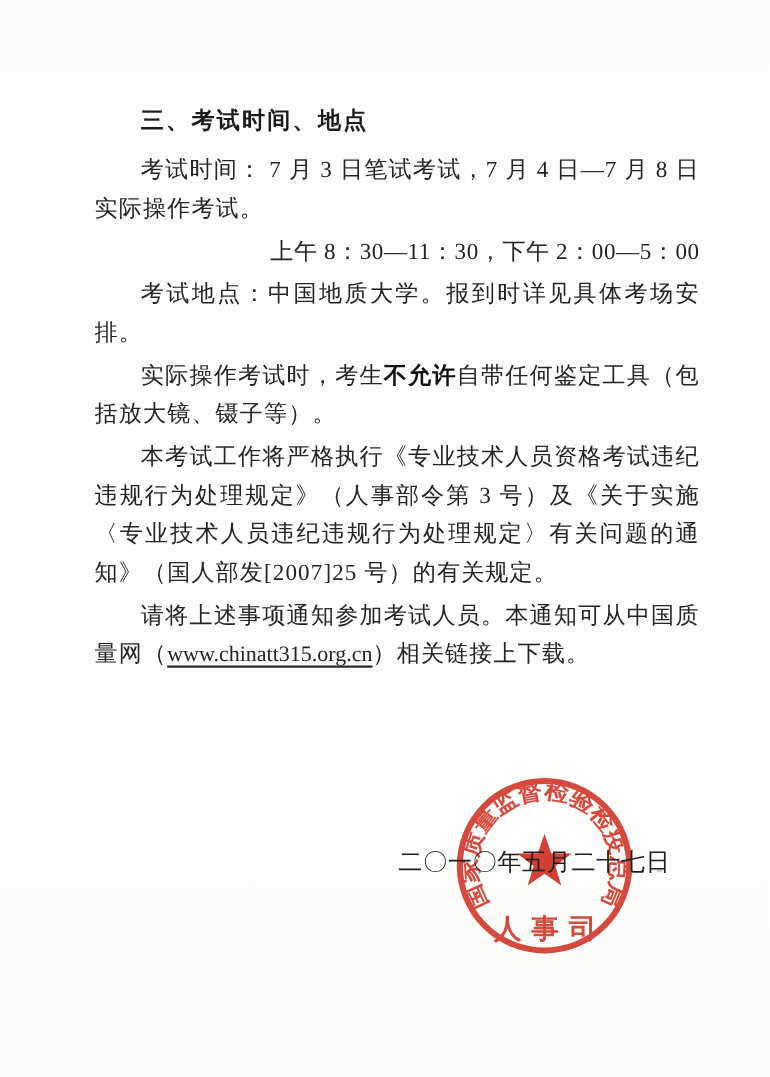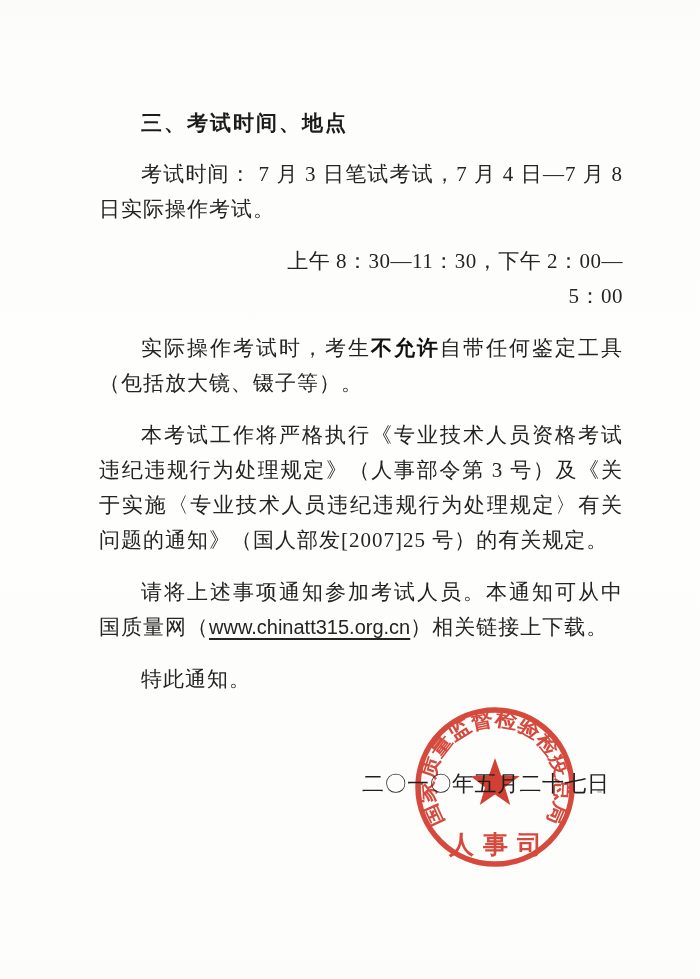--- a/index.html
+++ b/index.html
@@ -12,38 +12,38 @@
     position:absolute;inset:0;
     background:linear-gradient(180deg,#fbfbfa 0%,#fdfdfc 8%,#fefefd 50%,#fcfcfb 100%);
   }
   .content{
     position:absolute;left:82px;top:88px;width:558px;
     color:#242424;
     font-size:21px;line-height:35px;
     text-align:justify;
     letter-spacing:1px;
   }
-  .content p{margin:17px;text-indent:2em;}
+  .content p{margin:4px;text-indent:2em;}
   p.h{
     font-family:"Liberation Sans", sans-serif;
     font-weight:bold;color:#1c1c1c;letter-spacing:2px;
   }
   p.time{
     text-indent:0;padding-left:158px;text-align:right;letter-spacing:0.5px;
   }
   .mt10{margin-top:10px !important;}
   .mt4{margin-top:4px !important;}
   .mt3{margin-top:3px !important;}
   .mt2{margin-top:2px !important;}
   b.strong{font-weight:700;color:#111;}
   .url{
     text-decoration:underline;
     text-underline-offset:4px;
     letter-spacing:0;
-    font-family:Liberation Sans, sans-serif;
+    font-family:Liberation Serif, serif;
     font-size:20px;
   }
   .stamp{
     position:absolute;left:365px;top:667px;width:260px;height:240px;
     z-index:1;opacity:0.92;filter:blur(0.3px);
   }
   .stamp svg{display:block;width:100%;height:100%;}
   .seal-arc-text{
     font-family:"Liberation Serif", serif;
     font-weight:bold;
@@ -63,28 +63,28 @@
 <body>
 
 <div class="page">
 
   <div class="speck"></div>
 
   <div class="content">
     <p class="h">三、考试时间、地点</p>
     <p class="mt10">考试时间： 7 月 3 日笔试考试，7 月 4 日—7 月 8 日实际操作考试。</p>
     <p class="time">上午 8：30—11：30，下午 2：00—5：00</p>
+    <p class="mt2">考试地点：中国地质大学。报到时详见具体考场安排。</p>
     <p>
       <span>实际操作考试时，考生</span><b class="strong">不允许</b><span>自带任何鉴定工具（包括放大镜、镊子等）。</span>
     </p>
     <p class="mt2">本考试工作将严格执行《专业技术人员资格考试违纪违规行为处理规定》（人事部令第 3 号）及《关于实施〈专业技术人员违纪违规行为处理规定〉有关问题的通知》（国人部发[2007]25 号）的有关规定。</p>
     <p class="mt4">
       <span>请将上述事项通知参加考试人员。本通知可从中国质量网（</span><span class="url">www.chinatt315.org.cn</span><span>）相关链接上下载。</span>
     </p>
-    <p class="mt2">特此通知。</p>
   </div>
 
   <div class="stamp">
     <svg viewBox="0 0 260 240" xmlns="http://www.w3.org/2000/svg">
       <circle cx="130" cy="120" r="77" fill="none" stroke="#d23b2d" stroke-width="5.5"></circle>
       <path id="sealArc" d="M 80 155 A 61 61 0 1 1 180 155" fill="none"></path>
       <text class="seal-arc-text" font-size="20" fill="#d23b2d">
         <textPath href="#sealArc" startOffset="0" textLength="264" lengthAdjust="spacingAndGlyphs">国家质量监督检验检疫总局</textPath>
       </text>
       <polygon fill="#ce3122" transform="translate(130,117)" points="0,-26 6.11,-8.41 24.73,-8.03 9.89,3.21 15.28,21.03 0,10.4 -15.28,21.03 -9.89,3.21 -24.73,-8.03 -6.11,-8.41"></polygon>

